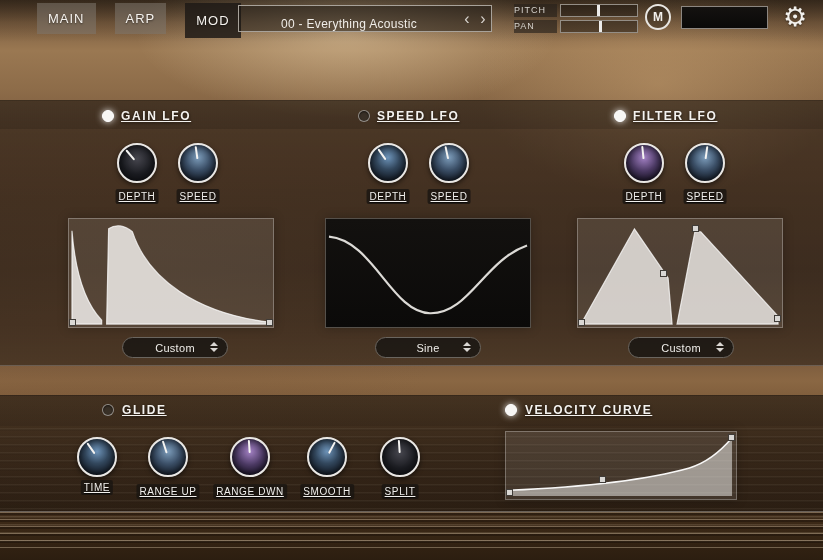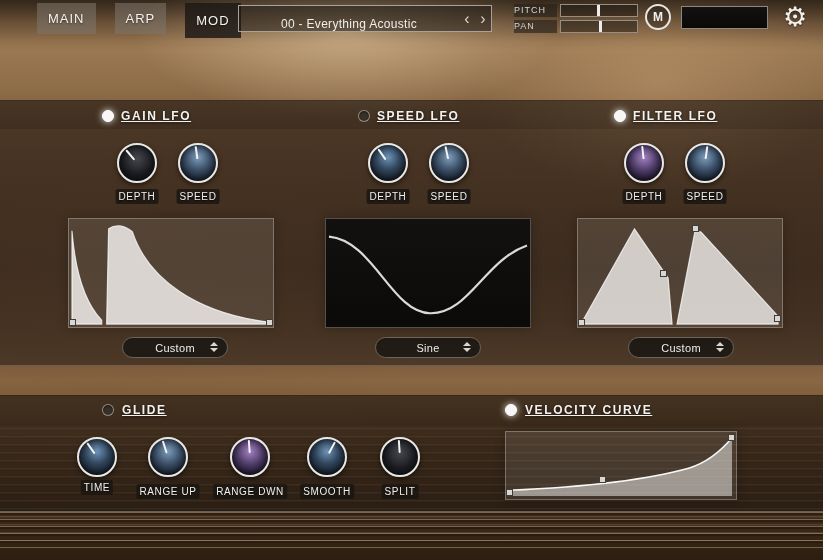--- a/index.html
+++ b/index.html
@@ -121,21 +121,21 @@
   .knob[data-color="steel"]  { background: radial-gradient(circle at 50% 35%, #7c9cba 0%, #3c5068 42%, #141b26 80%); }
   .knob[data-color="purple"] { background: radial-gradient(circle at 50% 35%, #a381c4 0%, #4c3a64 45%, #1a1426 80%); }
   .pointer {
     position: absolute; left: 50%; top: 1px; width: 2px; height: 13px; margin-left: -1px;
     background: #f4f3f1; border-radius: 1px; transform-origin: 1px 17px;
   }
 
   .badge {
     position: absolute; transform: translateX(-50%);
     background: rgba(24,20,17,0.78); color: #f2f0ed; font-size: 10px; letter-spacing: 0.6px;
-    padding: 2px 3px; border-radius: 2px; white-space: nowrap; text-shadow: 0 1px 1px rgba(0,0,0,0.6);
+    padding: 2px 3px; border-radius: 2px; white-space: nowrap; text-shadow: 0 1px 1px rgba(0,0,0,0.6); text-decoration: underline;
   }
 
   
   .display {
     position: absolute; background: rgba(250,248,245,0.10);
     border: 1px solid rgba(255,255,255,0.28); box-shadow: 0 0 10px rgba(0,0,0,0.25);
   }
   .display.dark { background: linear-gradient(180deg, #13110f, #0b0a09); border: 1px solid #55504a; }
   .display svg { position: absolute; inset: 0; width: 100%; height: 100%; }
   .handle { position: absolute; width: 7px; height: 7px; background: #d9d7d4; border: 1px solid #403c38; }

